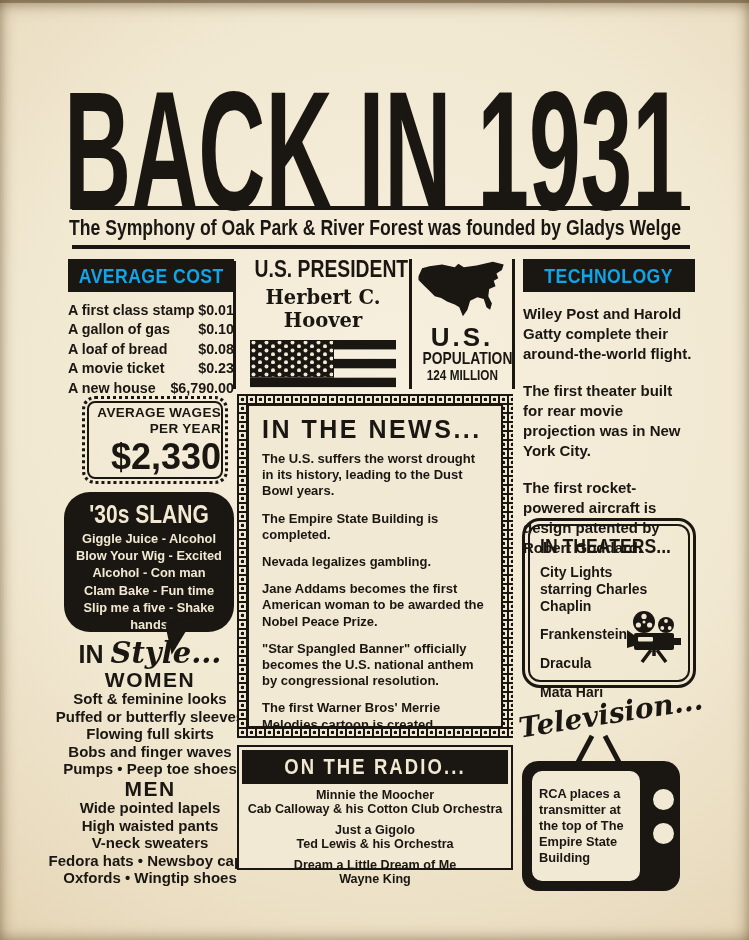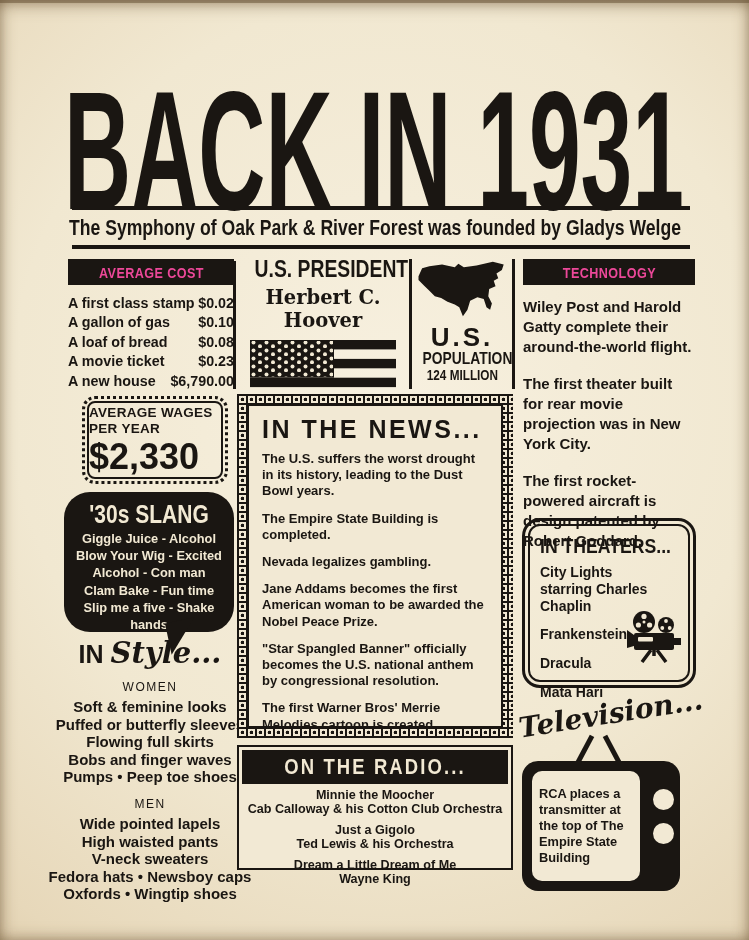--- a/index.html
+++ b/index.html
@@ -16,22 +16,22 @@
   .abs{position:absolute;}
   .cond{display:inline-block;transform:scaleX(.84);transform-origin:center;white-space:nowrap;}
 
   
   .title-svg{left:64px;top:84px;}
   .rule{left:72px;width:618px;height:4px;background:#1a1612;}
   .rule-1{top:206px;} .rule-2{top:245px;}
   .subtitle-svg{left:66px;top:212px;}
 
   
-  .bar{height:26px;background:#1a1612;color:#ec4899;display:flex;align-items:center;justify-content:center;
-       font-weight:bold;font-size:15px;letter-spacing:.5px;}
+  .bar{height:33px;background:#1a1612;color:#0ea5e9;display:flex;align-items:center;justify-content:center;
+       font-weight:bold;font-size:21px;letter-spacing:.5px;}
 
   
   .cost{left:68px;top:259px;width:166px;}
   .cost-rows{margin-top:9px;}
   .cost-row{display:flex;justify-content:space-between;font-weight:bold;font-size:14.3px;line-height:19.4px;}
   .v-div{width:3px;background:#1a1612;}
   .div-left{left:233px;top:261px;height:128px;}
   .div-m1{left:409px;top:259px;height:130px;}
   .div-m2{left:512px;top:259px;height:130px;}
 
@@ -46,37 +46,37 @@
   .pop-l3{font-weight:bold;font-size:14px;line-height:16px;}
 
   
   .tech{left:523px;top:259px;width:172px;}
   .tech p{margin:0 0 17px 0;font-weight:bold;font-size:15px;line-height:20px;}
   .tech .bar{margin-bottom:12px;text-align:right;}
 
   
   .wages{left:82px;top:396px;width:140px;height:82px;border:3px dotted #1a1612;border-radius:13px;}
   .wages-inner{position:absolute;inset:2px;border:2px solid #1a1612;border-radius:8px;
-    display:flex;flex-direction:column;align-items:flex-start;justify-content:center;text-align:center;}
+    display:flex;flex-direction:column;align-items:flex-end;justify-content:center;text-align:center;}
   .wages-l{font-weight:bold;font-size:13.5px;line-height:16px;letter-spacing:.3px;}
   .wages-amt{font-weight:bold;font-size:36px;line-height:38px;margin-top:1px;}
 
   
   .slang{left:64px;top:492px;width:170px;height:140px;background:#1a1612;border-radius:26px;
          color:#f2e9d3;text-align:center;padding-top:8px;box-sizing:border-box;}
   .slang::after{content:"";position:absolute;left:104px;top:128px;width:0;height:0;
     border-top:32px solid #1a1612;border-right:30px solid transparent;transform:rotate(-12deg);}
   .slang-h{font-weight:bold;font-size:25px;line-height:28px;}
   .slang-items{font-weight:bold;font-size:12.8px;line-height:17.2px;padding:2px 10px 0 10px;}
 
   
   .style-sec{left:48px;top:638px;width:204px;text-align:center;}
   .style-h{font-size:25px;font-weight:bold;line-height:30px;}
   .style-h .script{font-family:"DejaVu Serif",serif;font-style:italic;font-size:29px;}
-  .grp-h{font-weight:normal;font-size:12px;letter-spacing:1.5px;line-height:21px;margin-top:8px;}
+  .grp-h{font-weight:bold;font-size:21px;letter-spacing:1.5px;line-height:21px;margin-top:0;}
   .grp-items div{font-weight:bold;font-size:15px;line-height:17.6px;}
 
   
   .news{left:237px;top:394px;width:276px;height:344px;box-sizing:border-box;padding:10px;
     background-color:#f2e9d4;
     background-image:
       radial-gradient(circle at 5.4px 5.4px, #1a1612 1.6px, transparent 2px),
       repeating-linear-gradient(0deg, #1a1612 0 1.8px, transparent 1.8px 9px),
       repeating-linear-gradient(90deg, #1a1612 0 1.8px, transparent 1.8px 9px);
     background-size:9px 9px, auto auto, auto auto;}
@@ -129,21 +129,21 @@
   </svg>
   <div class="abs rule rule-2"></div>
 
   <div class="abs cost">
     <div class="bar">
         <span class="cond">AVERAGE COST</span>
       </div>
     <div class="cost-rows">
       <div class="cost-row">
           <span>A first class stamp</span>
-          <span>$0.02</span>
+          <span>$0.01</span>
         </div>
       <div class="cost-row">
           <span>A gallon of gas</span>
           <span>$0.10</span>
         </div>
       <div class="cost-row">
           <span>A loaf of bread</span>
           <span>$0.08</span>
         </div>
       <div class="cost-row">

